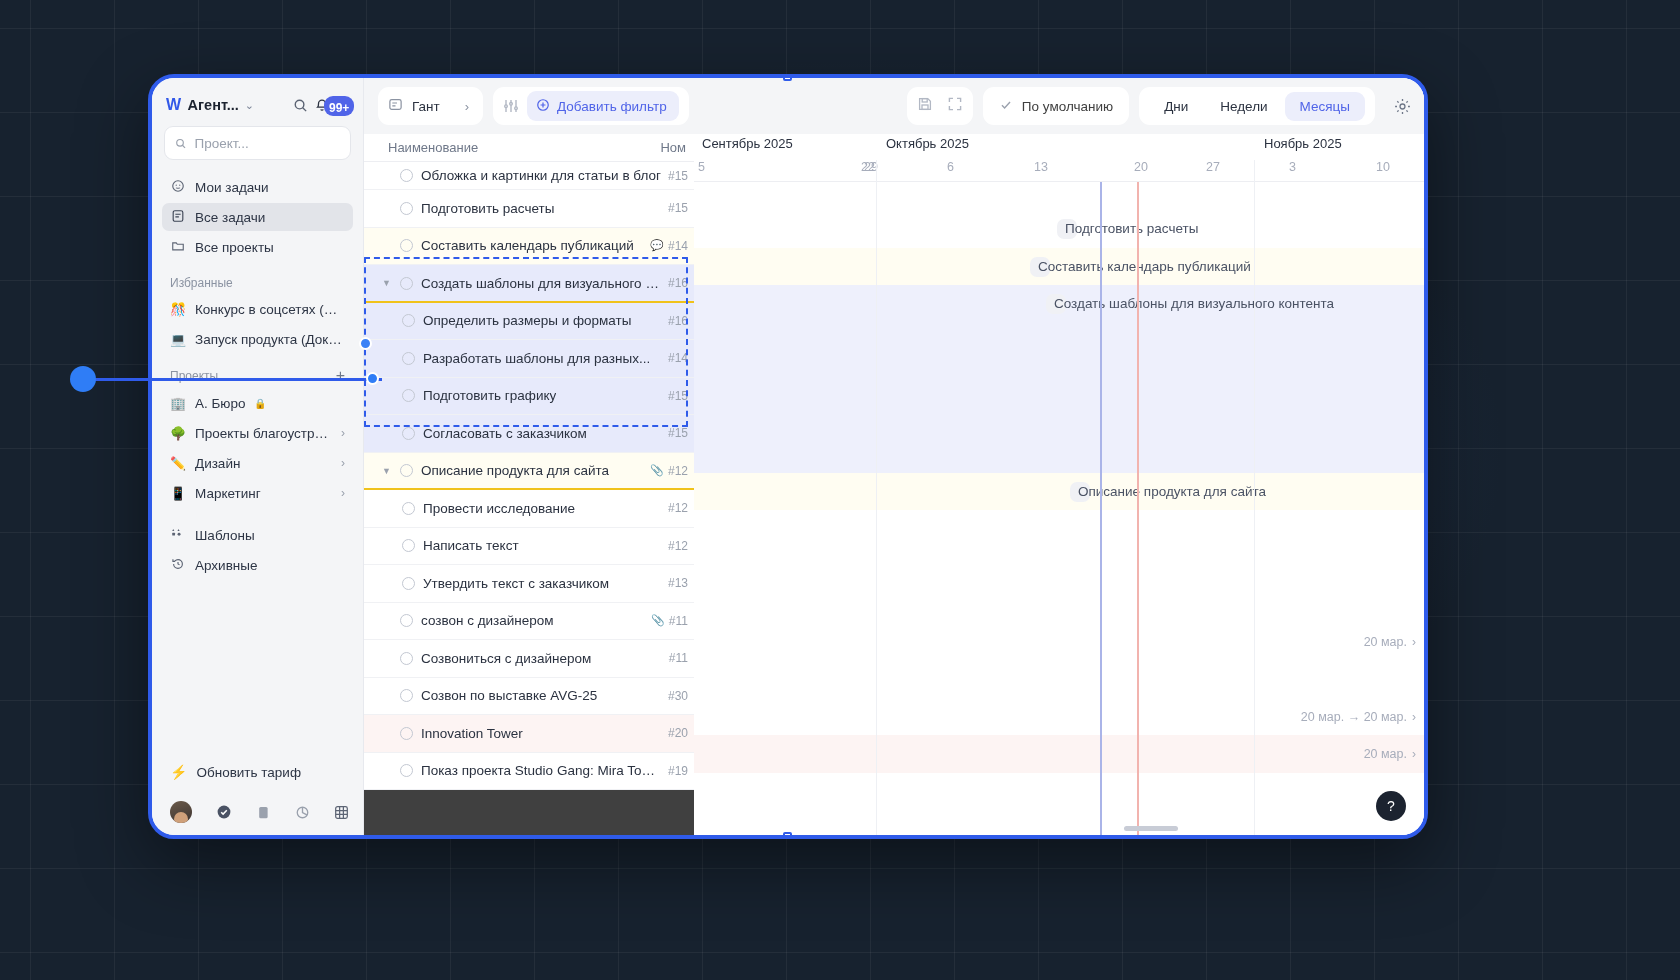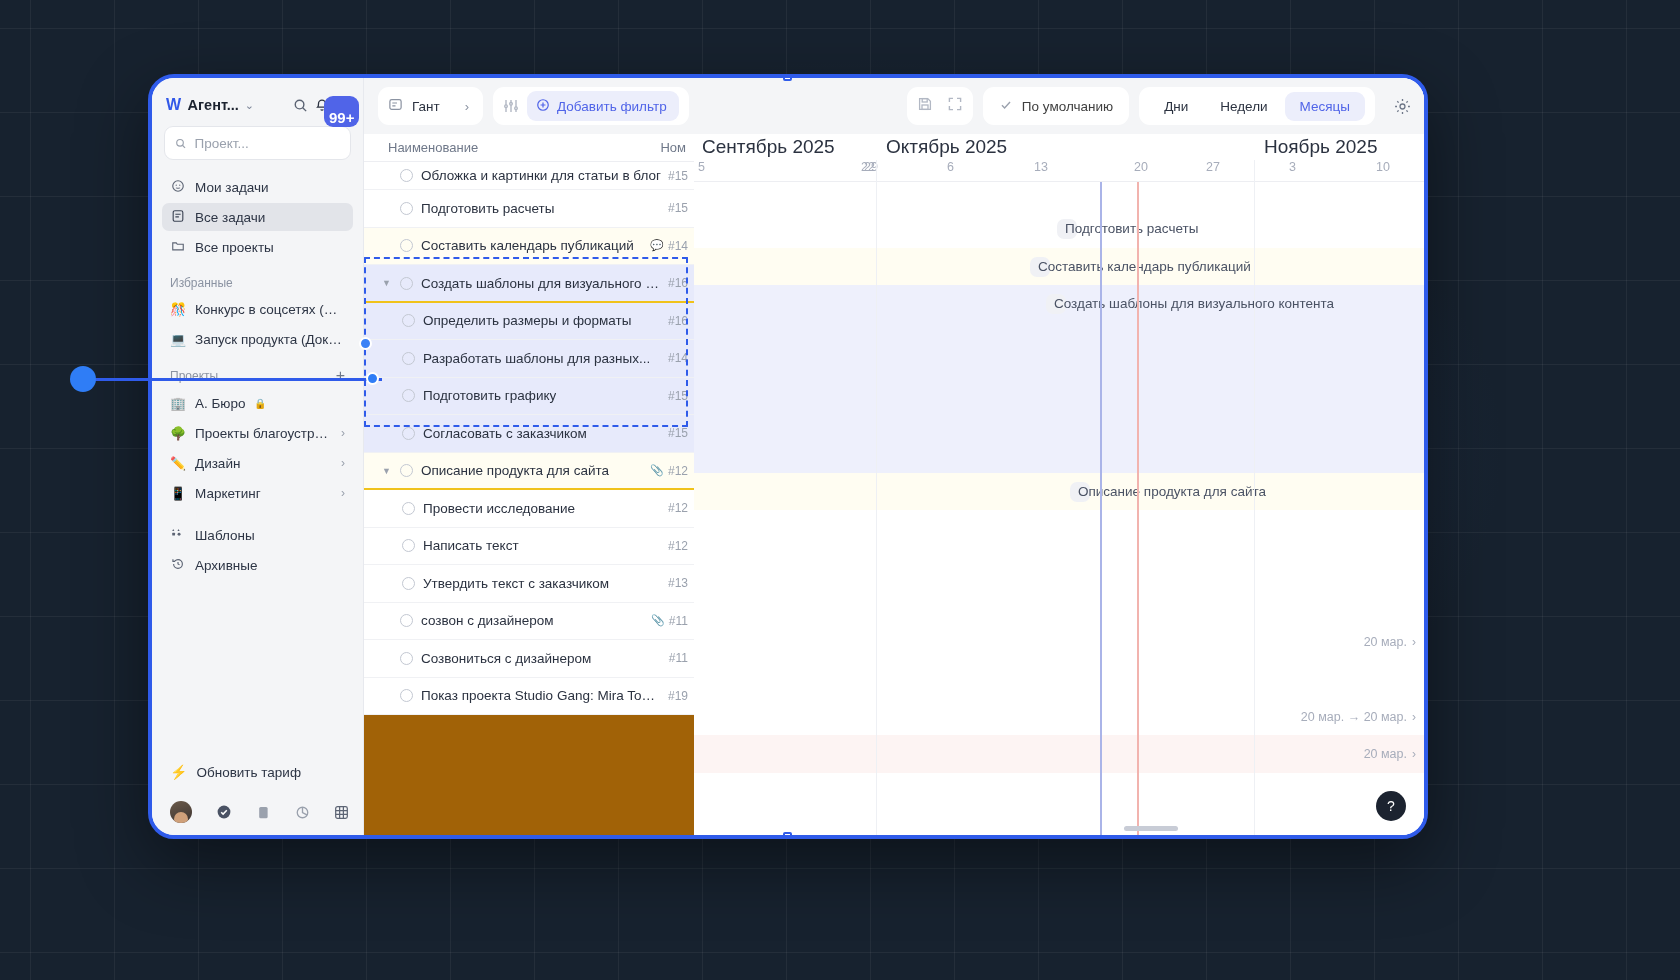--- a/index.html
+++ b/index.html
@@ -62,22 +62,22 @@
     font-weight: 700; font-size: 16px; color: #3258e8;
     letter-spacing: -.5px;
   }
   .ws-name { font-size: 14.5px; color: #1c2330; font-weight: 600; white-space: nowrap; }
   .chev-sm { color:#7b8497; font-size: 11px; margin-left: -1px;}
   .sb-top .spacer{ flex: 1; }
   .ico-btn { color:#5c6474; cursor:pointer; display:flex; align-items:center; }
   .bell-wrap { position: relative; display:flex; align-items:center;}
   .badge {
     position: absolute; left: 9px; top: -2px;
-    background: #5064e8; color:#fff; font-size: 15px; font-weight: 700;
-    border-radius: 9px; padding: 14px 5px 2px; line-height: 1;
+    background: #5064e8; color:#fff; font-size: 12px; font-weight: 700;
+    border-radius: 9px; padding: 6px 5px 2px; line-height: 1;
   }
   .sb-search {
     margin: 2px 12px 12px; height: 32px;
     background: #fff; border: 1px solid #e4e6eb; border-radius: 9px;
     display: flex; align-items: center; gap: 8px; padding: 16px 10px;
   }
   .sb-search input {
     border: none; outline: none; font-size: 13.5px; color:#2b3240;
     background: transparent; width: 100%; font-family: inherit;
   }
@@ -156,21 +156,21 @@
   }
   .scale-btn.active { background:#eceefb; color:#5064e8; }
   .gear { color:#6f7889; margin-left: 8px; cursor:pointer; display:flex; align-items:center;}
 
   
   #content { flex: 1; display: flex; min-height: 0; position: relative; }
 
   
   #tasktable {
     width: 330px; flex: 0 0 330px;
-    display:flex; flex-direction: column; background:#a16207;
+    display:flex; flex-direction: column; background:#404040;
     position: relative; z-index: 5;
   }
   .tt-head {
     height: 28px; display:flex; align-items:center;
     font-size: 13px; color:#6f7889; padding: 0 0 0 24px;
     border-bottom: 1px solid #edeef2; background:#fff;
   }
   .tt-head .col-id { margin-left:auto; padding-right: 8px; }
   .tt-body { flex:1; overflow:hidden; position:relative; }
 
@@ -204,21 +204,21 @@
   }
   .sel-dot {
     position:absolute; width: 13px; height:13px; border-radius:50%;
     background:#3b82f6; border: 2px solid #fff;
   }
 
   
   #gantt { flex:1; position:relative; overflow:hidden; background:#fff; }
   .g-months { height: 26px; display:flex; position:relative; }
   .g-month {
-    position:absolute; top:2px; font-size: 19px; color:#2b3240;
+    position:absolute; top:2px; font-size: 13px; color:#2b3240;
   }
   .g-ticks { height: 22px; position:relative; border-bottom: 1px solid #edeef2;}
   .g-tick { position:absolute; top:0; font-size:12.5px; color:#a7adbb; }
   .g-vline { position:absolute; top:26px; bottom:0; width:1px; background:#eef0f4; }
   .g-rows { position:absolute; left:0; right:0; top:48px; bottom:0; }
   .g-row { height:37.5px; position:relative; border-bottom:1px solid transparent; }
   .g-bar {
     position:absolute; height:20px; top:9px;
     background:#f0f1f5; border-radius:7px;
   }
@@ -659,20 +659,40 @@
                 <span class="tname">Созвониться с дизайнером</span>
               </div>
               <span class="tmeta">
                 <span>#11</span>
               </span>
             </div>
             <div class="trow">
               <div class="tw">
                 <span class="caret"></span>
                 <span class="circ"></span>
+                <span class="tname">Созвон по выставке AVG-25</span>
+              </div>
+              <span class="tmeta">
+                <span>#30</span>
+              </span>
+            </div>
+            <div class="trow pink">
+              <div class="tw">
+                <span class="caret"></span>
+                <span class="circ"></span>
+                <span class="tname">Innovation Tower</span>
+              </div>
+              <span class="tmeta">
+                <span>#20</span>
+              </span>
+            </div>
+            <div class="trow">
+              <div class="tw">
+                <span class="caret"></span>
+                <span class="circ"></span>
                 <span class="tname">Показ проекта Studio Gang: Mira Tower</span>
               </div>
               <span class="tmeta">
                 <span>#19</span>
               </span>
             </div>
           </div>
         <div id="selbox">
           <span class="sel-dot" style="left:-7px; top:78px;"></span>
         </div>

